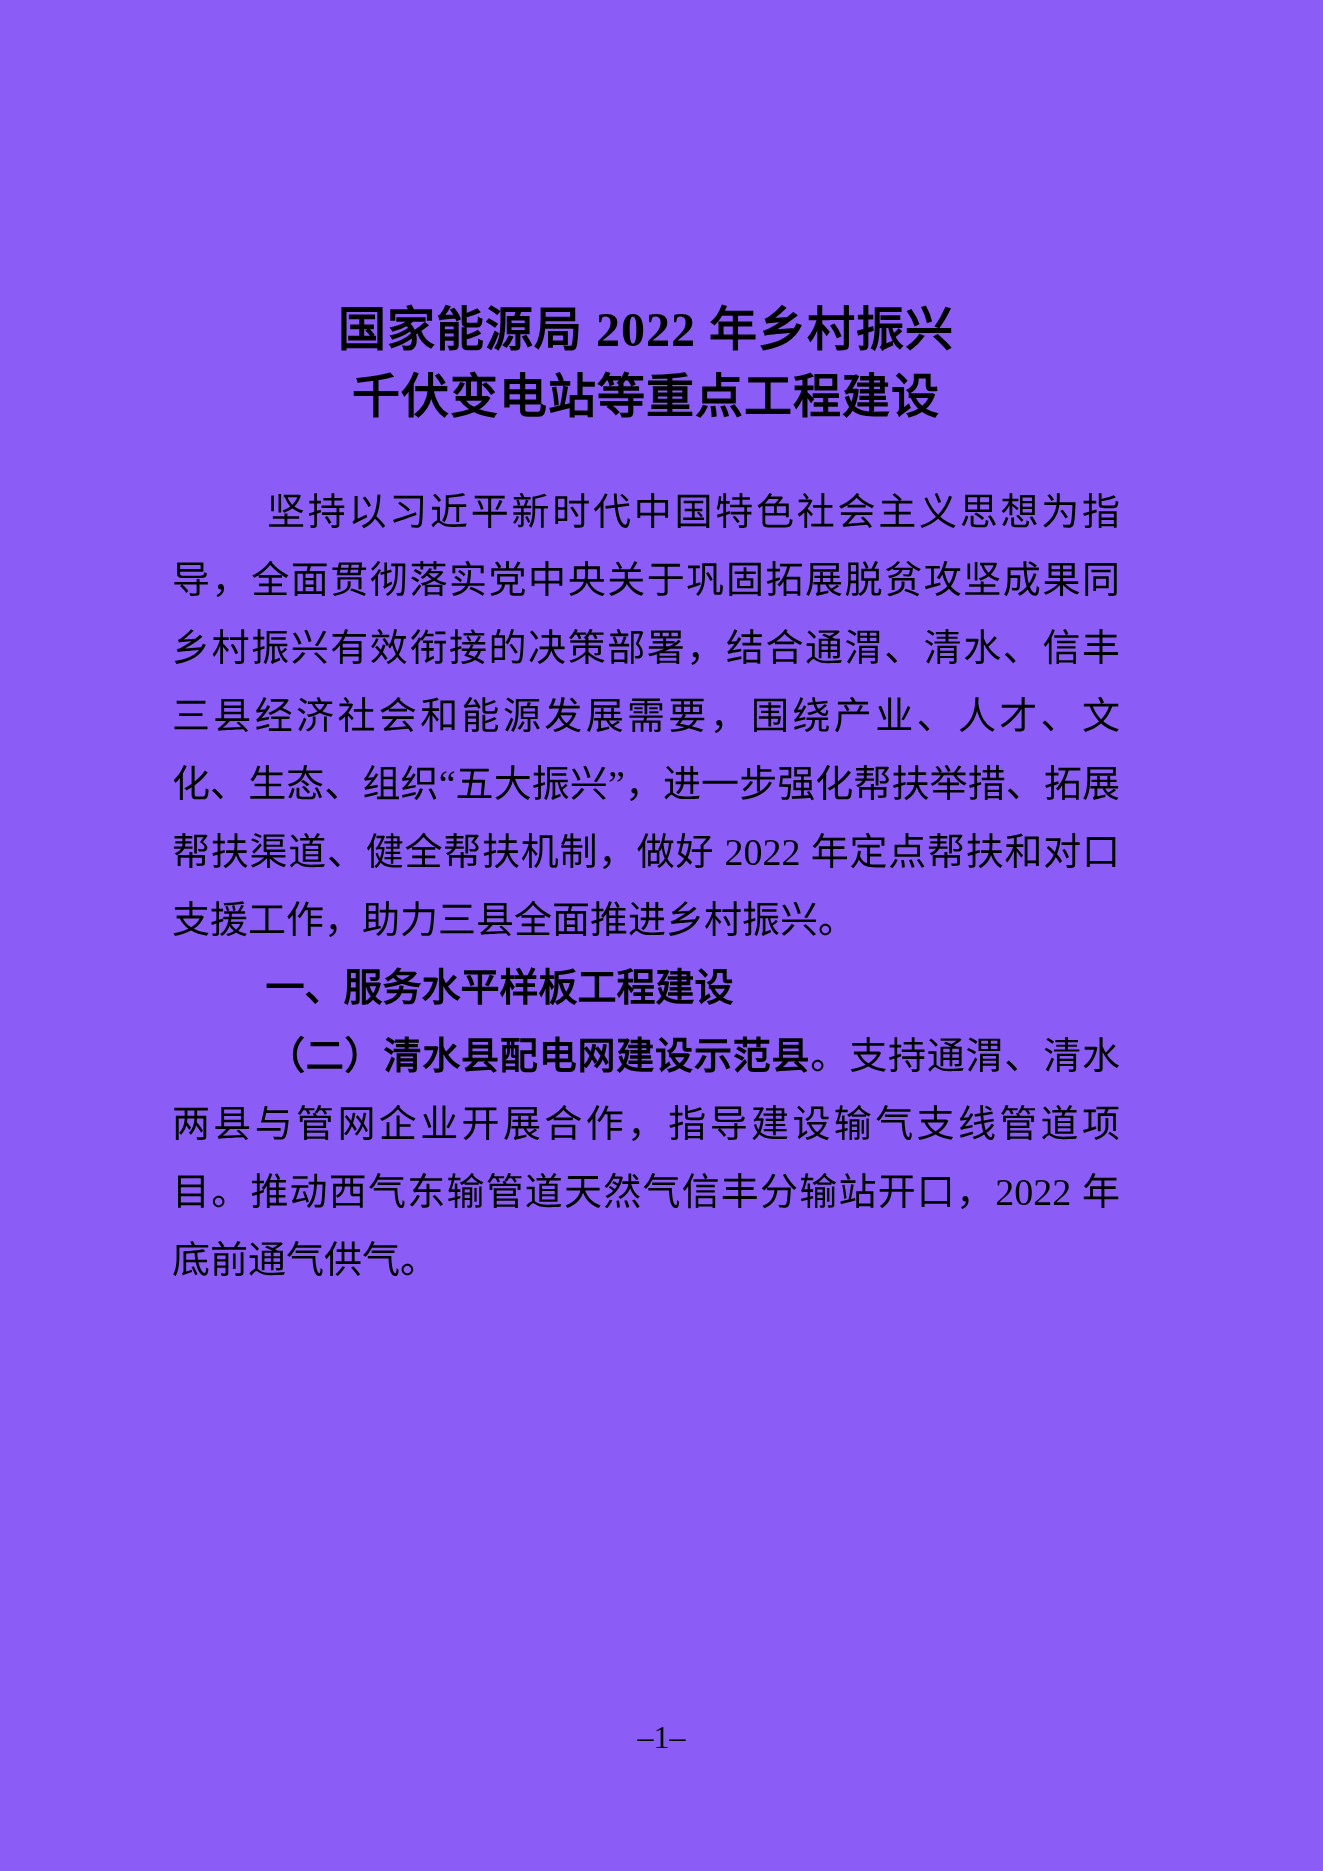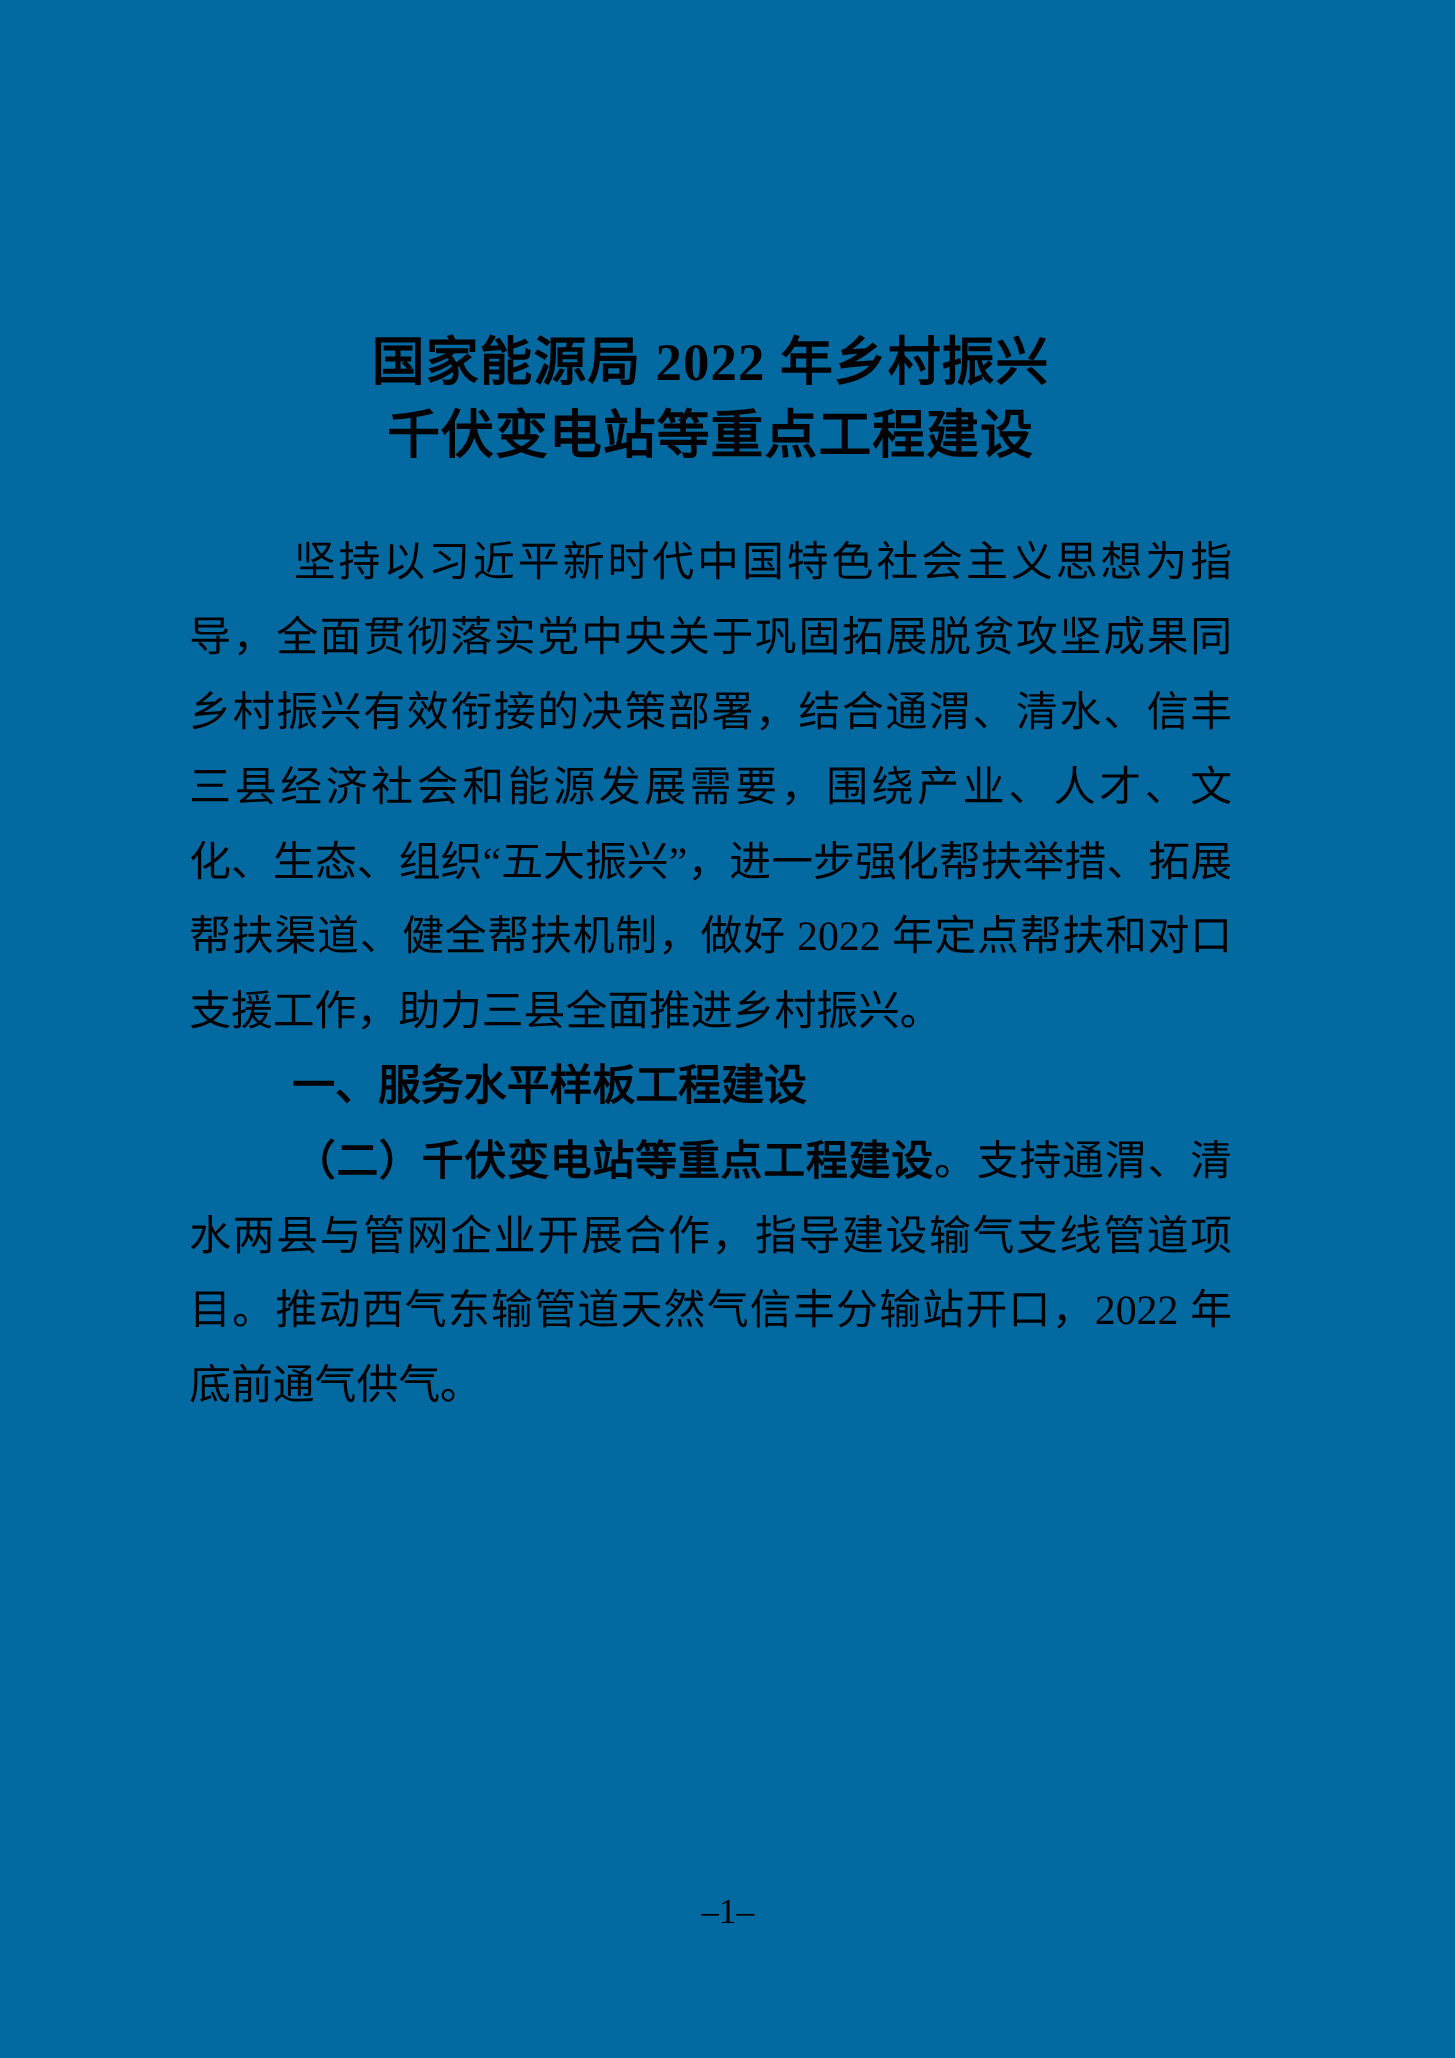--- a/index.html
+++ b/index.html
@@ -4,21 +4,21 @@
 <style>
   html, body {
     margin: 0;
     padding: 0;
     background: #ffffff;
   }
   .page {
     position: relative;
     width: 1323px;
     height: 1871px;
-    background: #0369a1;
+    background: #8b5cf6;
     color: #000000;
     font-family: "Liberation Serif", "DejaVu Serif", serif;
     overflow: hidden;
   }
   .content {
     position: absolute;
     left: 172px;
     top: 0;
     width: 948px;
   }
@@ -83,19 +83,19 @@
       <span class="title-line">千伏变电站等重点工程建设</span>
     </h1>
 
     <div class="doc-body">
 
       <p class="para">坚持以习近平新时代中国特色社会主义思想为指导，全面贯彻落实党中央关于巩固拓展脱贫攻坚成果同乡村振兴有效衔接的决策部署，结合通渭、清水、信丰三县经济社会和能源发展需要，围绕产业、人才、文化、生态、组织“五大振兴”，进一步强化帮扶举措、拓展帮扶渠道、健全帮扶机制，做好 2022 年定点帮扶和对口支援工作，助力三县全面推进乡村振兴。</p>
 
       <h2 class="section-heading">一、服务水平样板工程建设</h2>
 
 
-      <p class="para"><span class="lead">（二）千伏变电站等重点工程建设</span><span>。支持通渭、清水两县与管网企业开展合作，指导建设输气支线管道项目。推动西气东输管道天然气信丰分输站开口，2022 年底前通气供气。</span></p>
+      <p class="para"><span class="lead">（二）清水县配电网建设示范县</span><span>。支持通渭、清水两县与管网企业开展合作，指导建设输气支线管道项目。推动西气东输管道天然气信丰分输站开口，2022 年底前通气供气。</span></p>
 
     </div>
   </div>
 
   <div class="page-footer">–1–</div>
 </div>
 
 </body></html>

